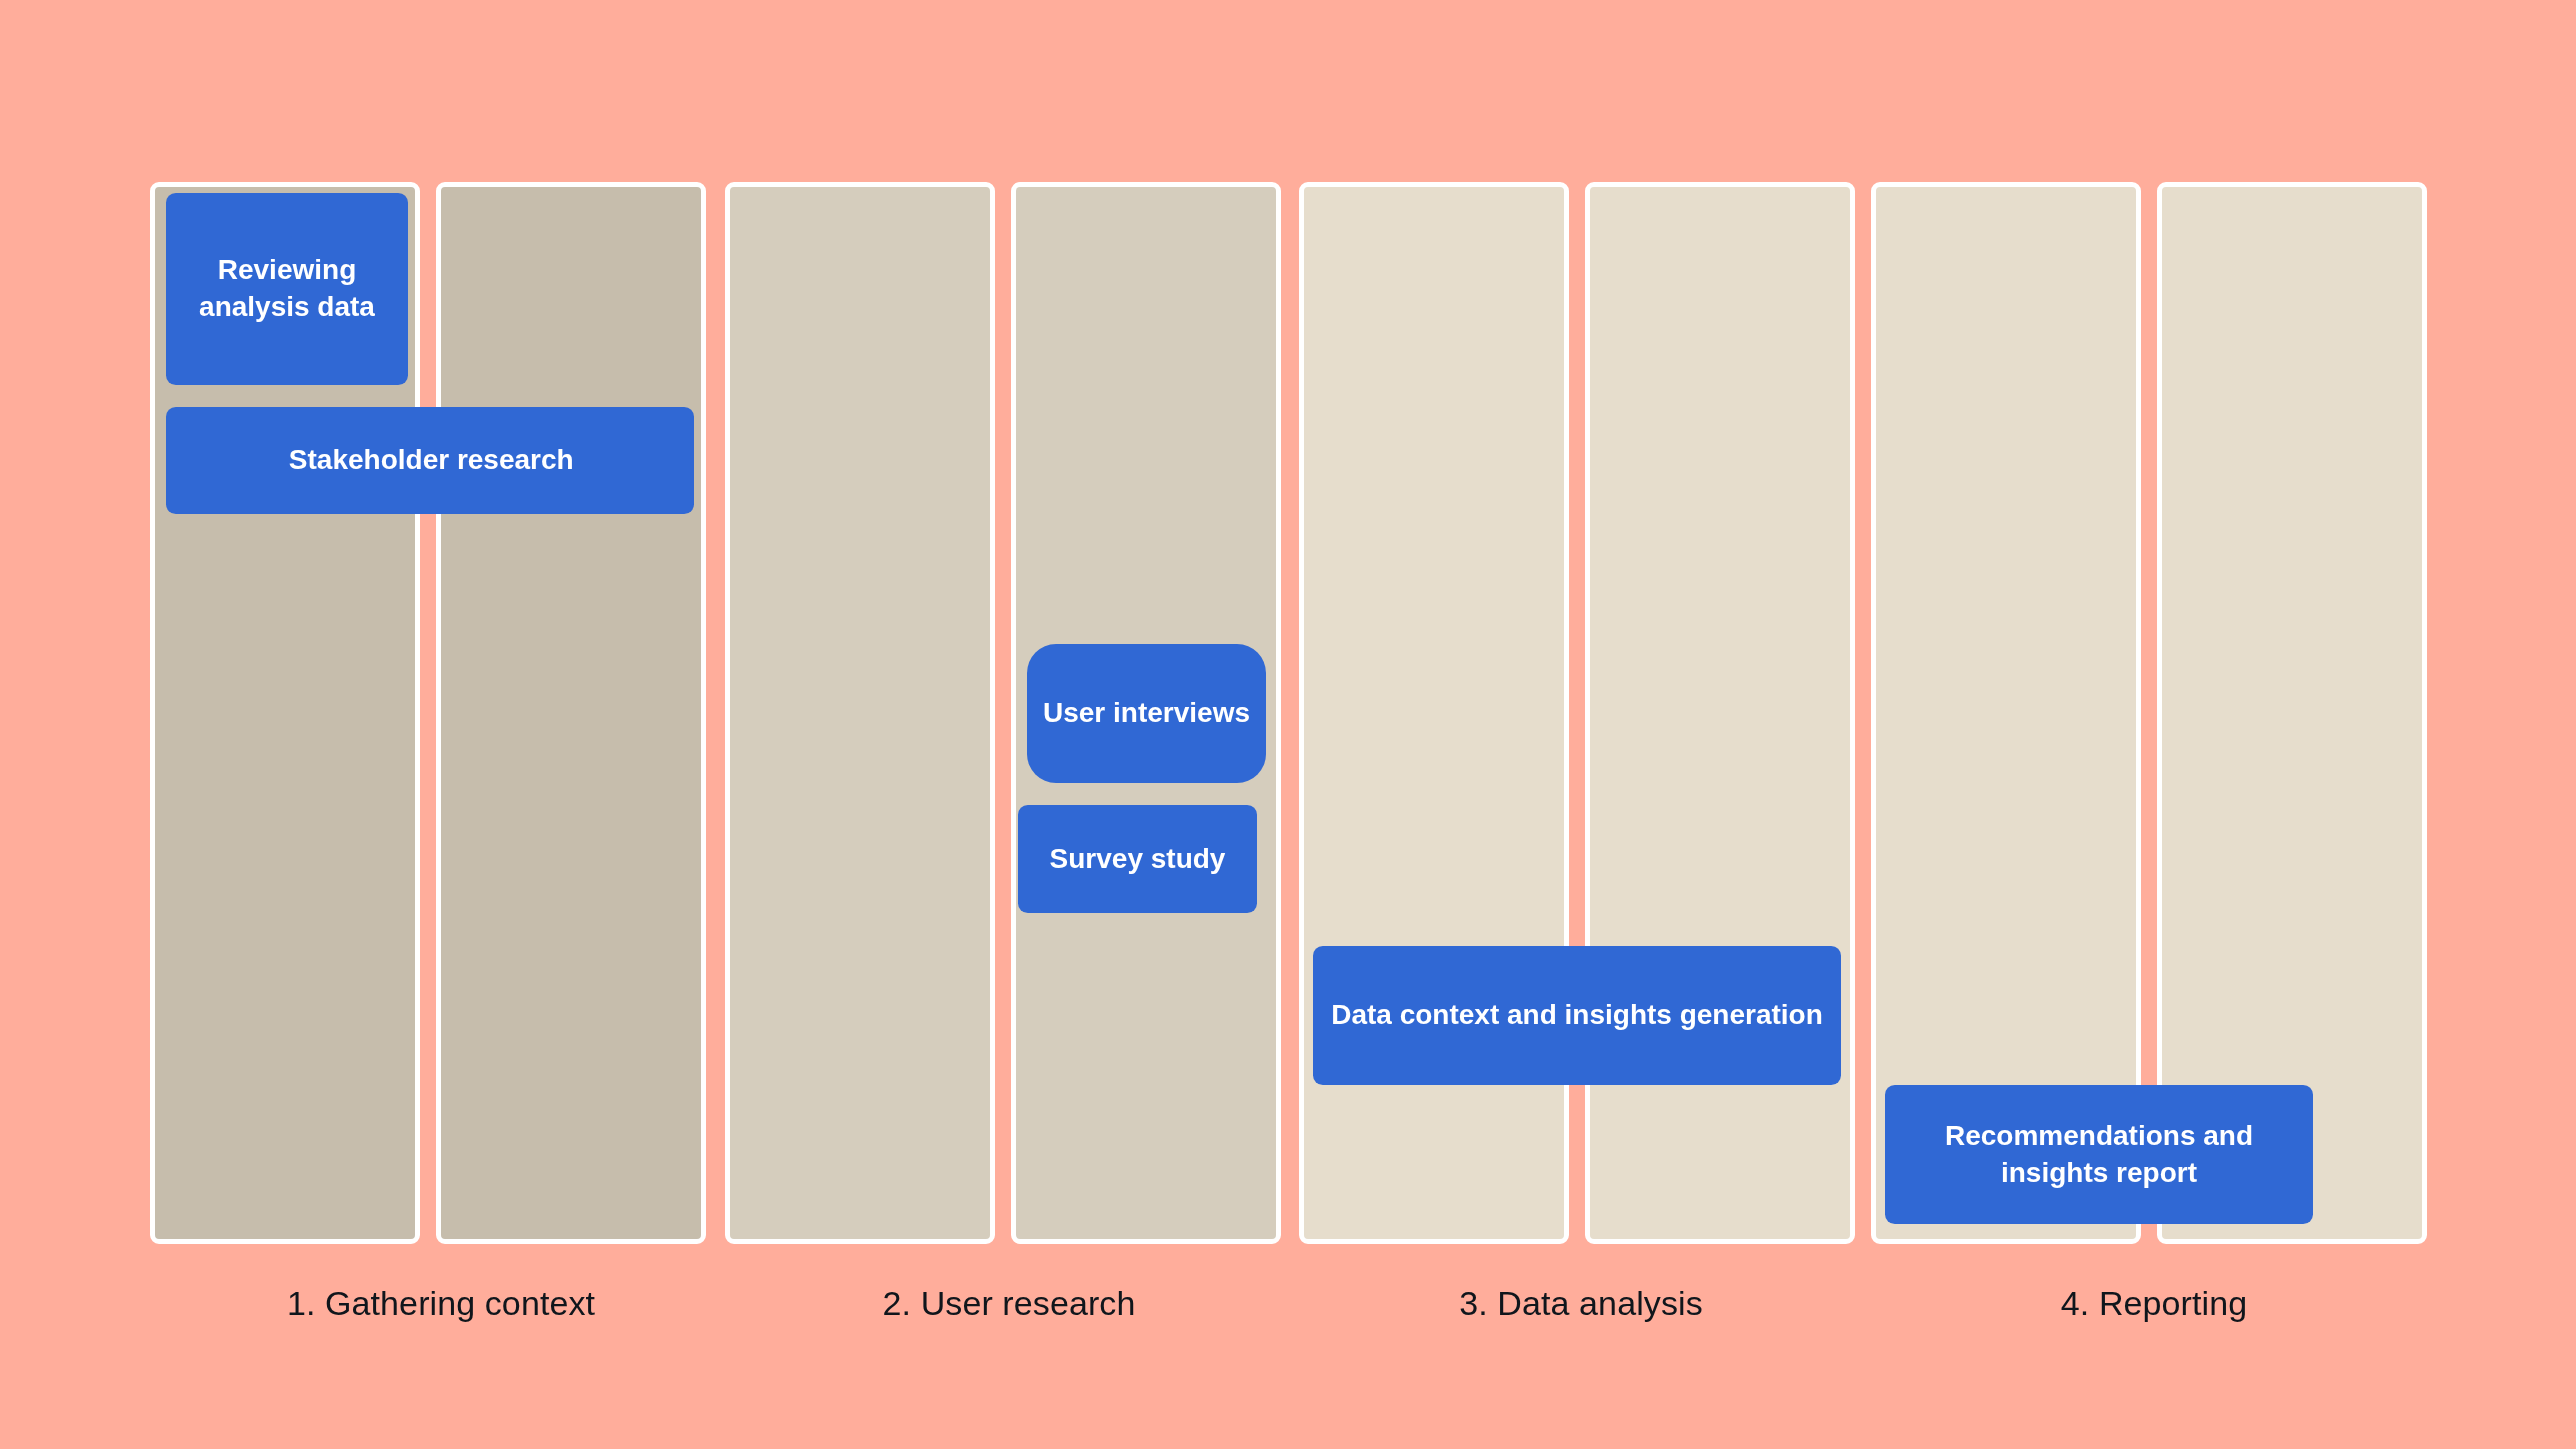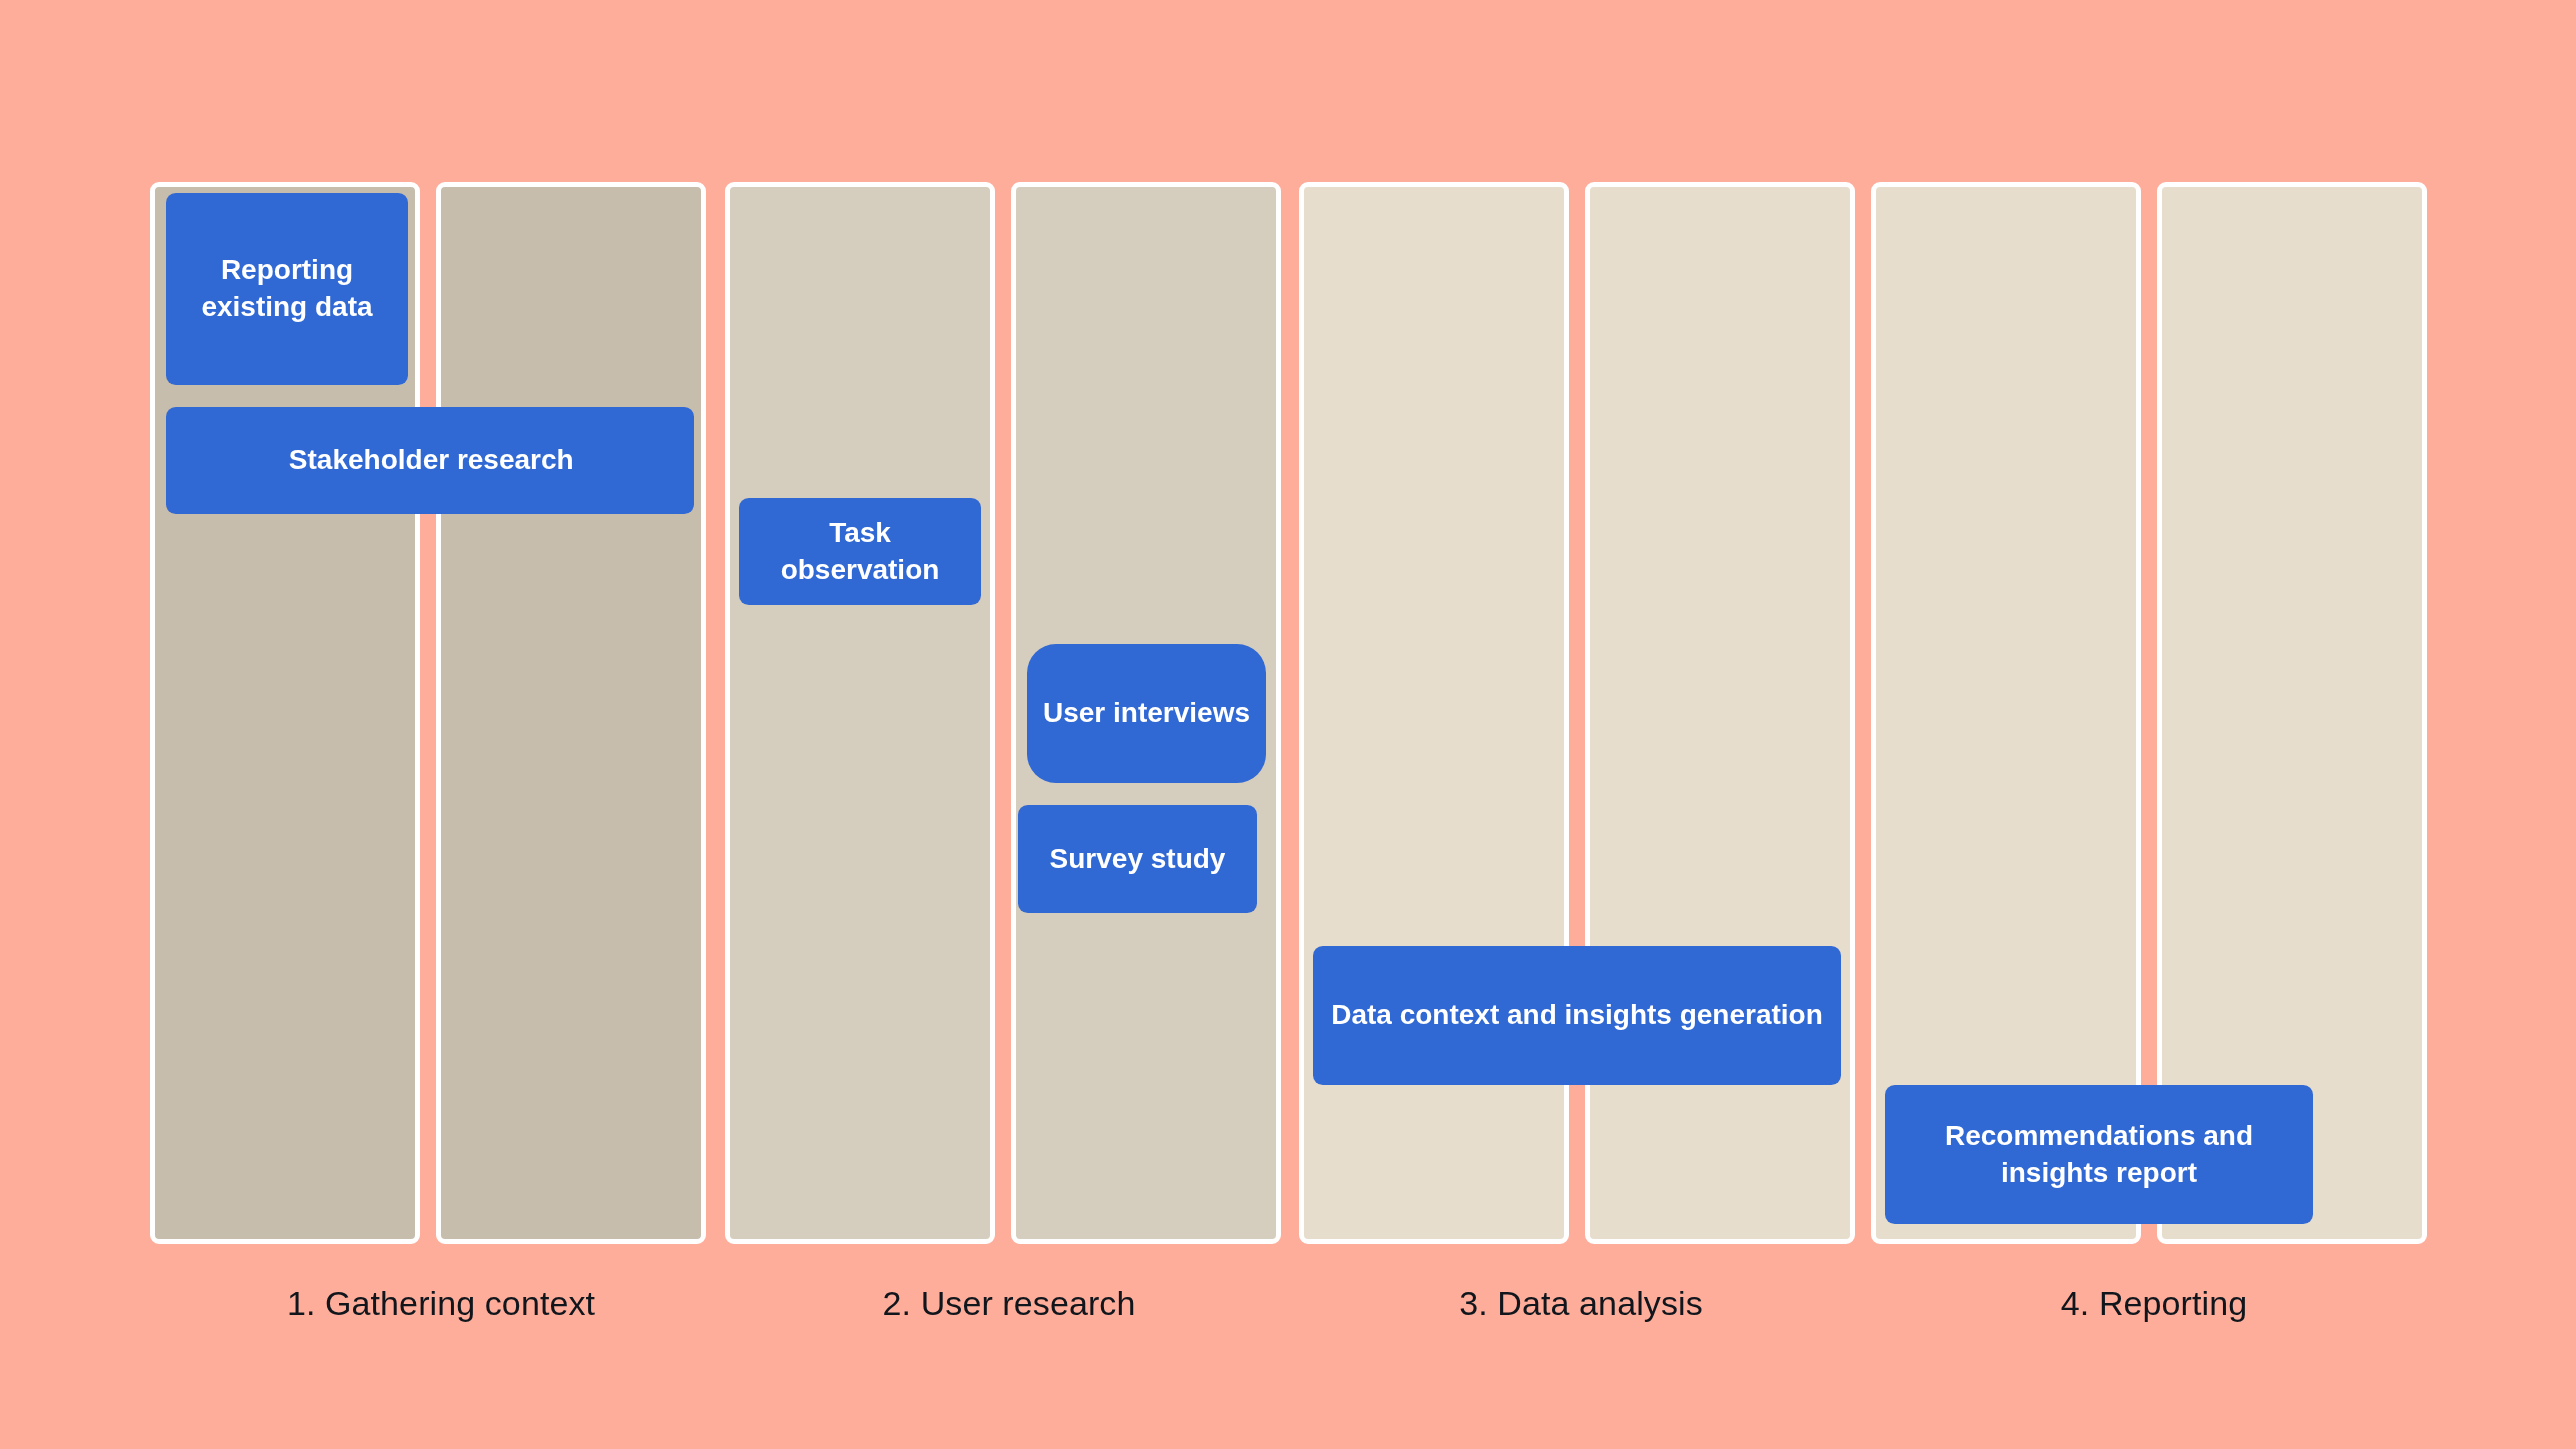--- a/index.html
+++ b/index.html
@@ -65,30 +65,27 @@
   <div class="lane" style="left:150px; top:182px; width:270px; height:1062px; background:#c6bdac;"></div>
   <div class="lane" style="left:436px; top:182px; width:270px; height:1062px; background:#c6bdac;"></div>
   <div class="lane" style="left:725px; top:182px; width:270px; height:1062px; background:#d5cdbd;"></div>
   <div class="lane" style="left:1011px; top:182px; width:270px; height:1062px; background:#d5cdbd;"></div>
   <div class="lane" style="left:1299px; top:182px; width:270px; height:1062px; background:#e6ddcc;"></div>
   <div class="lane" style="left:1585px; top:182px; width:270px; height:1062px; background:#e6ddcc;"></div>
   <div class="lane" style="left:1871px; top:182px; width:270px; height:1062px; background:#e6ddcc;"></div>
   <div class="lane" style="left:2157px; top:182px; width:270px; height:1062px; background:#e6ddcc;"></div>
 
   <div class="task" style="left:166px; top:193px; width:242px; height:192px;">
-    <span>Reporting existing data</span>
+    <span>Reviewing analysis data</span>
   </div>
 
   <div class="task" style="left:166px; top:407px; width:528px; height:107px;padding-left:15px;">
     <span>Stakeholder research</span>
   </div>
 
-  <div class="task" style="left:739px; top:498px; width:242px; height:107px;">
-    <span>Task observation</span>
-  </div>
 
   <div class="task" style="left:1027px; top:644px; width:239px; height:139px;border-radius:29px;">
     <span>User interviews</span>
   </div>
 
   <div class="task" style="left:1018px; top:805px; width:239px; height:108px;">
     <span>Survey study</span>
   </div>
 
   <div class="task" style="left:1313px; top:946px; width:528px; height:139px;">

